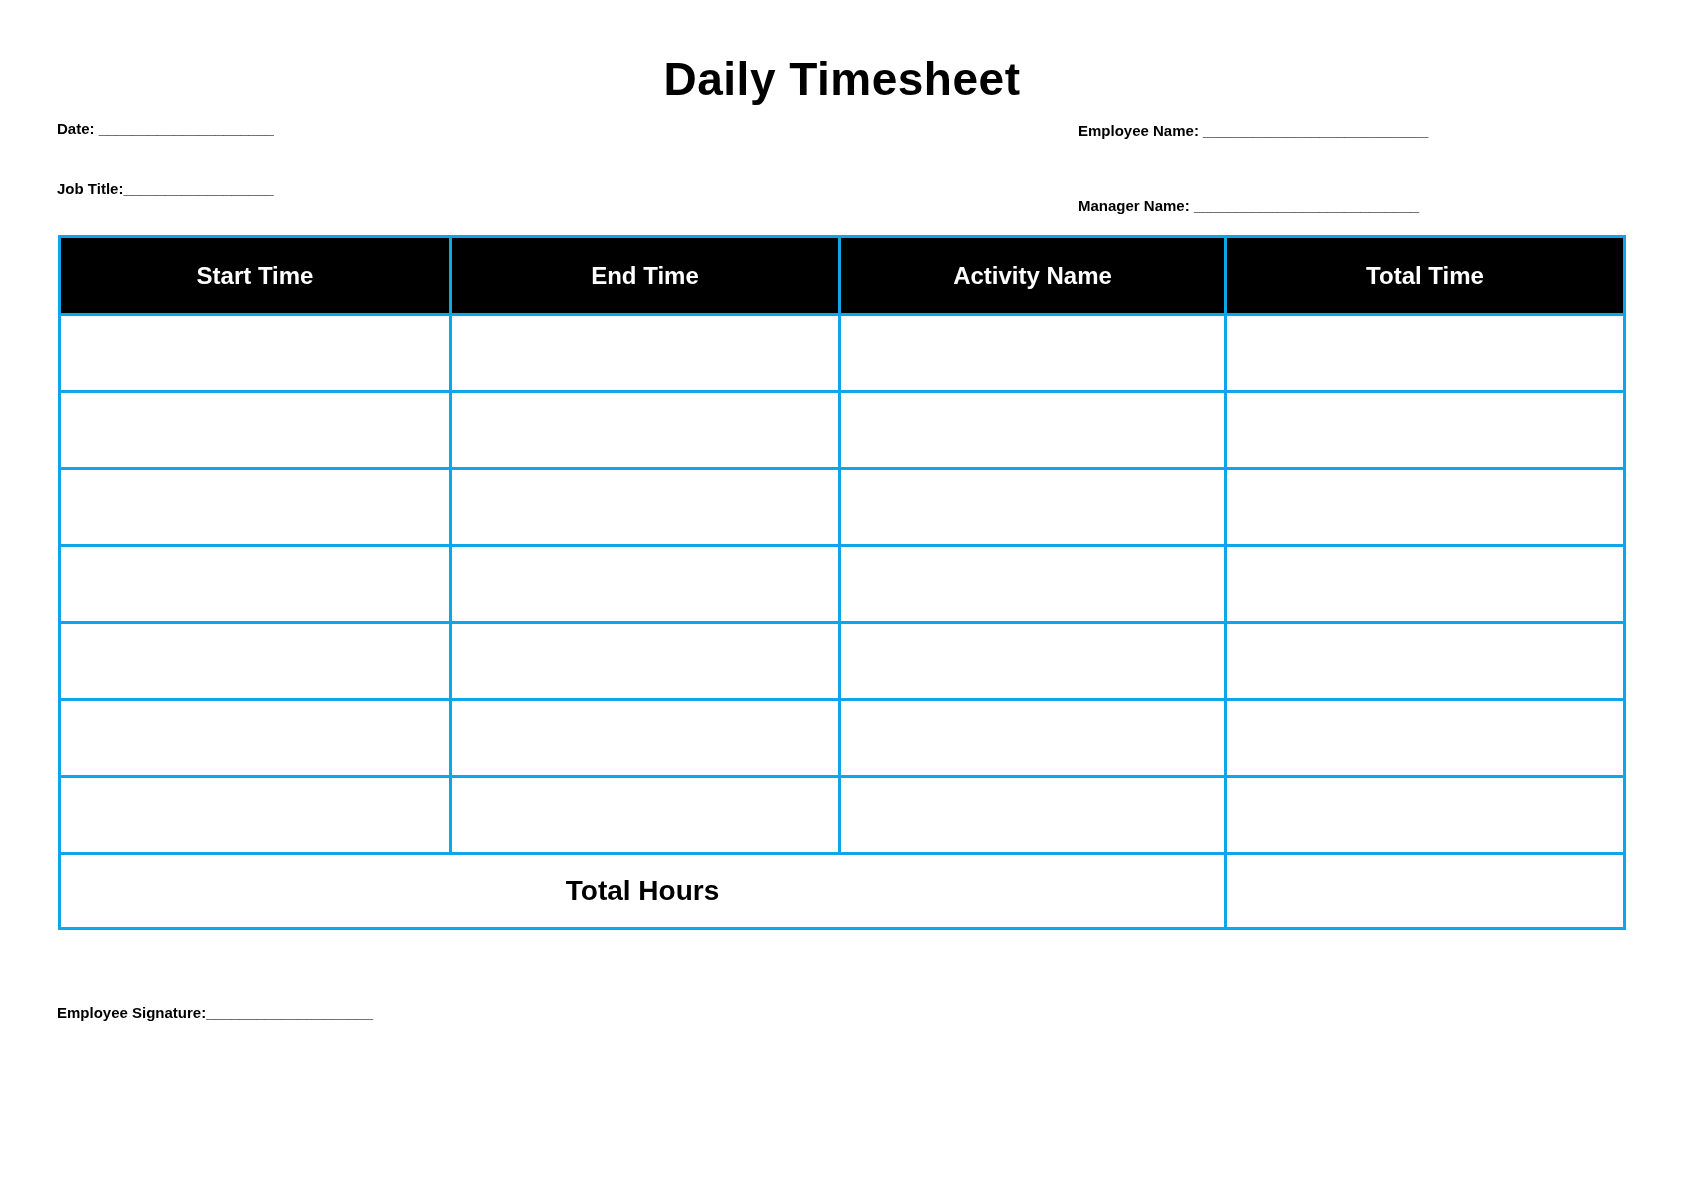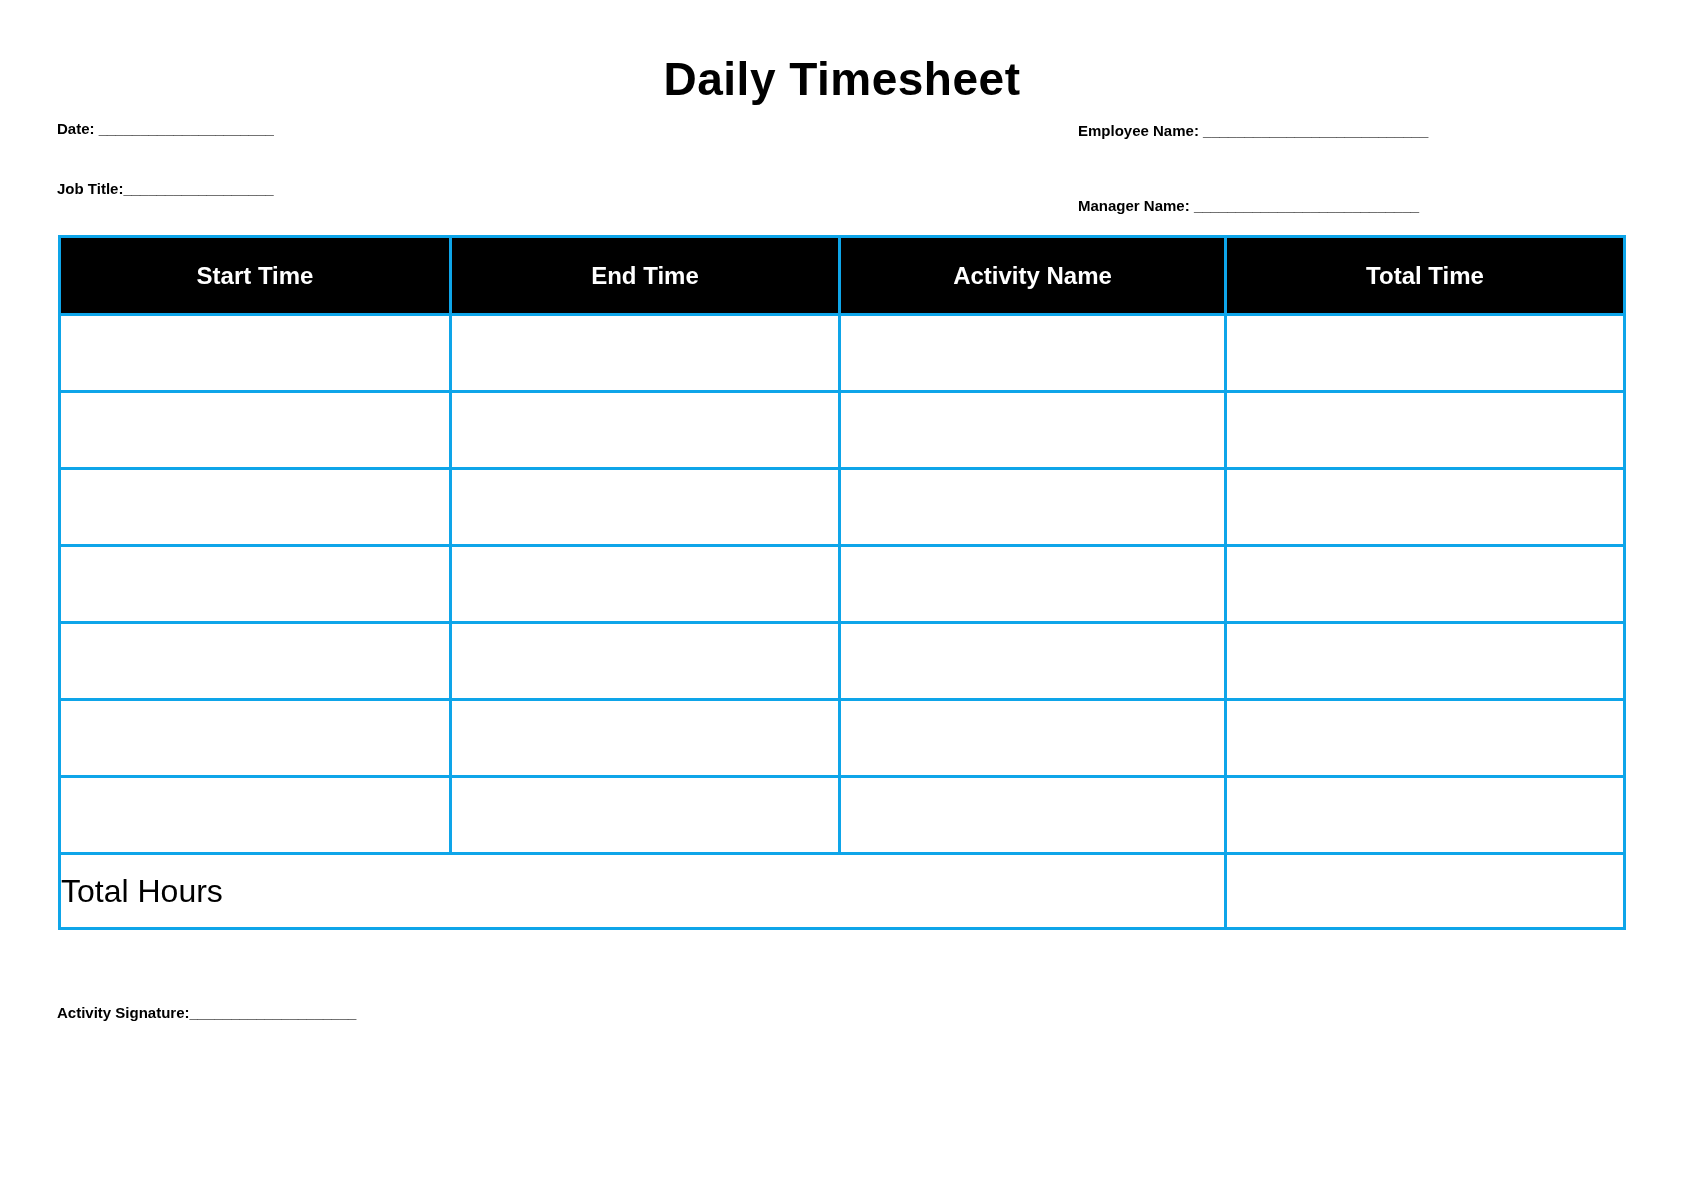--- a/index.html
+++ b/index.html
@@ -54,22 +54,23 @@
   }
   .timesheet tbody td {
     height: 77px;
     background: #ffffff;
   }
   .timesheet tfoot td {
     height: 75px;
     background: #ffffff;
   }
   .timesheet tfoot .total-label {
-    font-size: 32px;
-    font-weight: 400;
+    font-size: 28px;
+    font-weight: 700;
+    text-align: center;
     vertical-align: middle;
   }
 </style>
 </head>
 <body>
 
 <div class="page">
 
   <h1 class="title">Daily Timesheet</h1>
 
@@ -150,17 +151,17 @@
       </tbody>
     <tfoot>
       <tr>
         <td colspan="3" class="total-label">Total Hours</td>
         <td></td>
       </tr>
     </tfoot>
   </table>
 
   <div class="field" style="left:57px; top:1005px;">
-    <span>Activity Signature:</span><span class="line">____________________</span>
+    <span>Employee Signature:</span><span class="line">____________________</span>
   </div>
 
 
 </div>
 
 </body></html>

